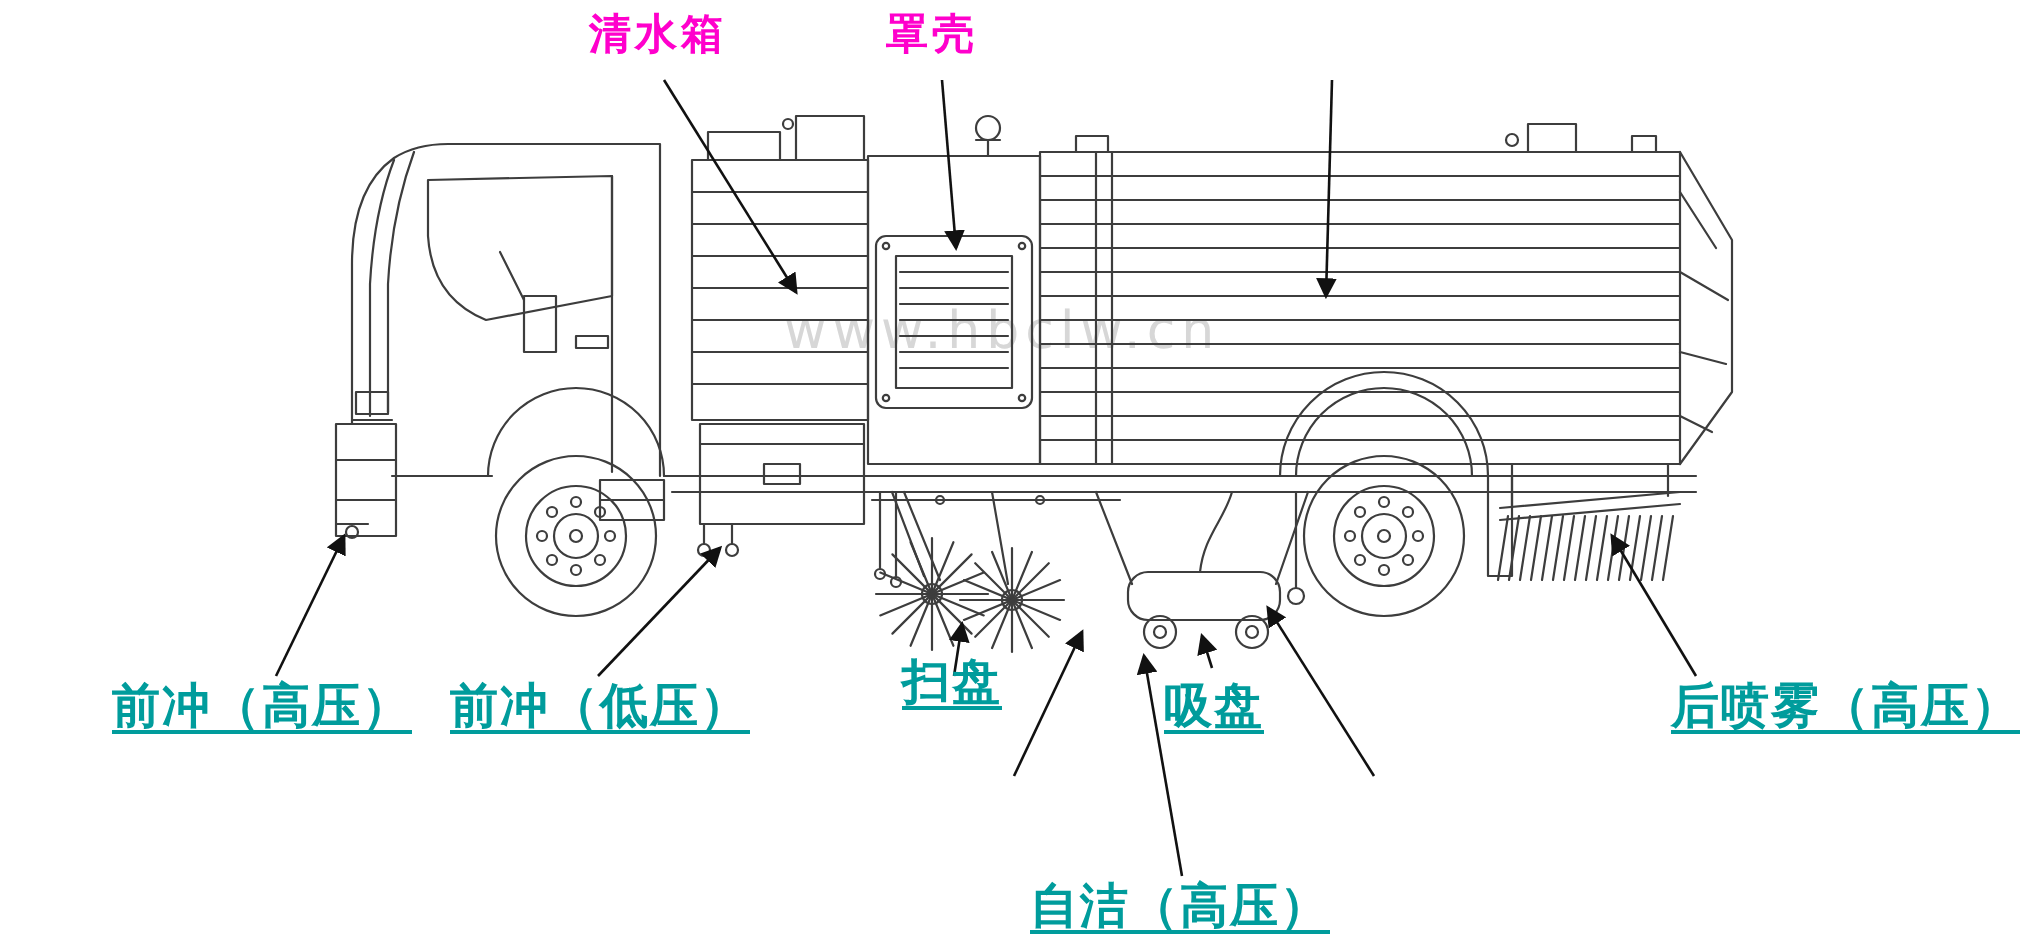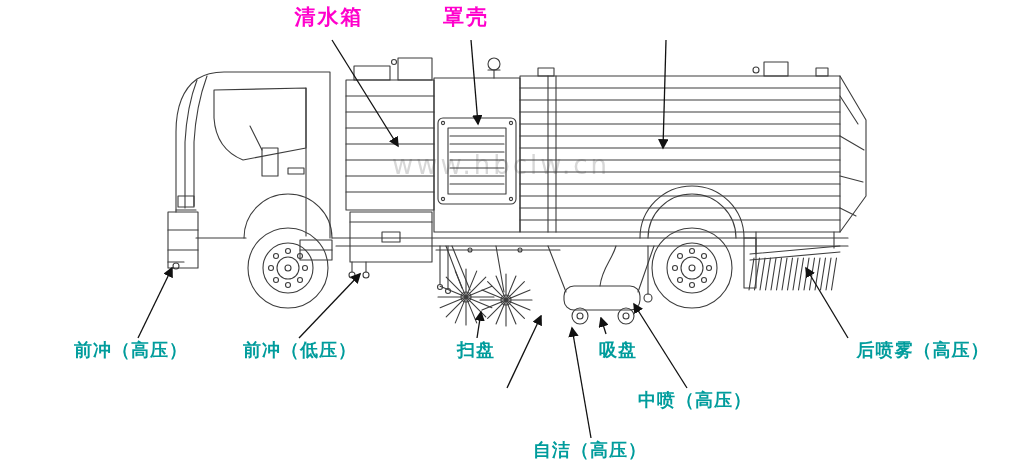--- a/index.html
+++ b/index.html
@@ -20,22 +20,23 @@
     white-space: nowrap;
     line-height: 1.1;
   }
   .lbl-top {
     color: var(--top-label, #ff00cc);
     font-size: 21px;
     letter-spacing: 2px;
   }
   .lbl-bottom {
     color: var(--bottom-label, #009c9c);
-    font-size: 18px;
+    font-size: 24px;
     letter-spacing: 1px;
+    text-decoration: underline;
     text-underline-offset: 4px;
   }
 </style>
 </head>
 <body>
 
 <div class="canvas">
 
   <svg width="1010" height="474" viewBox="0 0 1010 474" aria-hidden="true">
     <defs>
@@ -229,19 +230,18 @@
       <line x1="687" y1="388" x2="634" y2="304" marker-end="url(#ah)"></line>
       <line x1="591" y1="438" x2="572" y2="328" marker-end="url(#ah)"></line>
     </g>
   </svg>
 
   <div class="lbl lbl-top" style="left:329px; top:6px;">清水箱</div>
   <div class="lbl lbl-top" style="left:466px; top:6px;">罩壳</div>
 
   <div class="lbl lbl-bottom" style="left:131px; top:340px;">前冲（高压）</div>
   <div class="lbl lbl-bottom" style="left:300px; top:340px;">前冲（低压）</div>
-  <div class="lbl lbl-bottom" style="left:476px; top:340px;">扫盘</div>
-  <div class="lbl lbl-bottom" style="left:607px; top:340px;margin-left:11px;">吸盘</div>
+  <div class="lbl lbl-bottom" style="left:476px; top:328px;">扫盘</div>
+  <div class="lbl lbl-bottom" style="left:607px; top:340px;">吸盘</div>
   <div class="lbl lbl-bottom" style="left:895px; top:340px;margin-left:28px;">后喷雾（高压）</div>
-  <div class="lbl lbl-bottom" style="left:695px; top:390px;">中喷（高压）</div>
   <div class="lbl lbl-bottom" style="left:590px; top:440px;text-align:center;">自洁（高压）</div>
 
 </div>
 
 </body></html>

